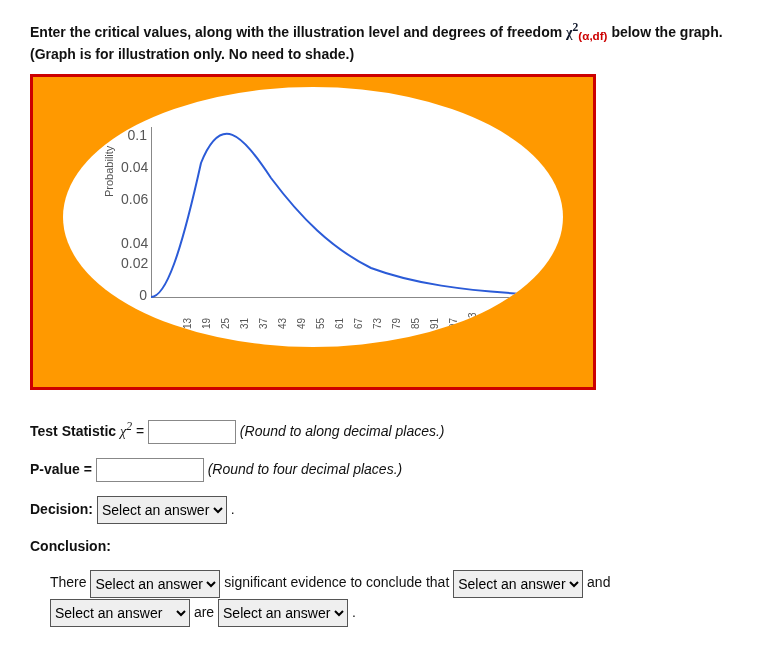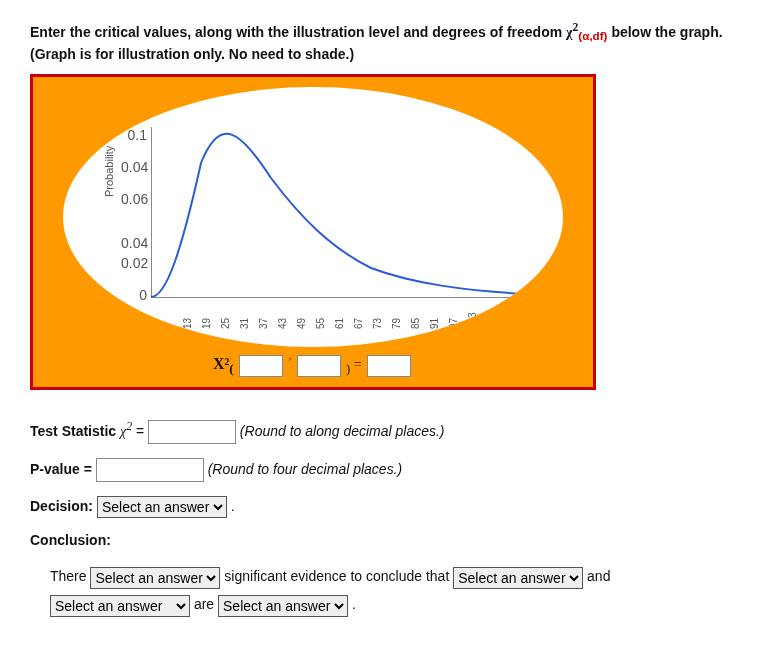--- a/index.html
+++ b/index.html
@@ -85,21 +85,21 @@
     font: inherit;
     vertical-align: middle;
   }
   .w80 { width: 80px; }
   .w100 { width: 100px; }
   .italic-note { font-style: italic; }
   select {
     font: inherit;
     border: 1px solid #555;
     background:#efefef;
-    height: 22px;
+    height: 28px;
     vertical-align: middle;
   }
   .concl-block { margin-top: 10px; line-height: 2; padding-left: 20px; }
 </style>
 </head>
 <body>
 
 <div class="instr">
   <span>Enter the critical values, along with the illustration level and degrees of freedom </span><span class="chi-sym"><span>χ</span><sup>2</sup></span><sub class="chi-red">(α,df)</sub><span> below the graph. (Graph is for illustration only. No need to shade.)</span>
 </div>
@@ -138,29 +138,20 @@
     <div class="xtick" style="left:415px">103</div>
     <div class="xtick" style="left:434px">109</div>
     <div class="xtick" style="left:453px">115</div>
     <div class="xtick" style="left:472px">121</div>
 
     <svg class="curve" viewBox="0 0 392 180">
       <path d="M 0,174 C 15,174 30,130 50,40 C 70,-10 90,10 120,55 C 150,95 180,125 220,145 C 260,160 310,168 392,172" fill="none" stroke="#2b5bd7" stroke-width="2"></path>
     </svg>
   </div>
 
-  <div class="below-chart">
-    <span class="lbl"><span>X²</span><sub>(</sub></span>
-    <span class="box"></span>
-    <span style="font-size:10px;position:relative;top:-10px;">,</span>
-    <span class="box"></span>
-    <sub>)</sub>
-    <span>=</span>
-    <span class="box"></span>
-  </div>
 </div>
 
 <div class="row">
   <span class="label">Test Statistic </span><span class="chi2"><span>χ</span><sup>2</sup></span><span> = </span>
   <input class="text-in w80" type="text" value="" style="">
   <span class="italic-note">(Round to along decimal places.)</span>
 </div>
 
 <div class="row">
   <span class="label">P-value = </span>

